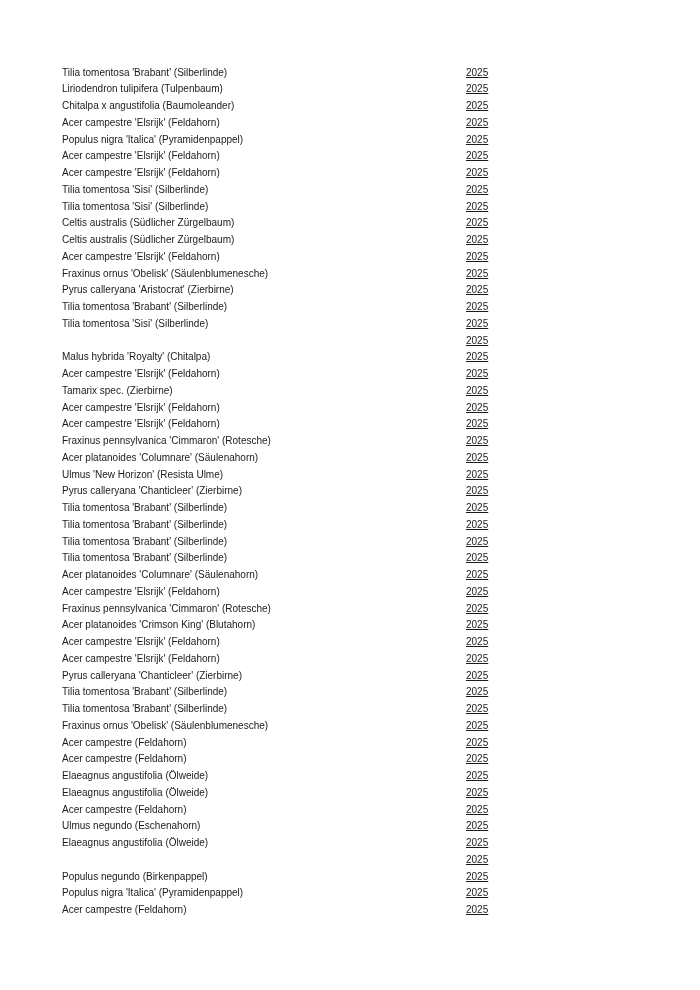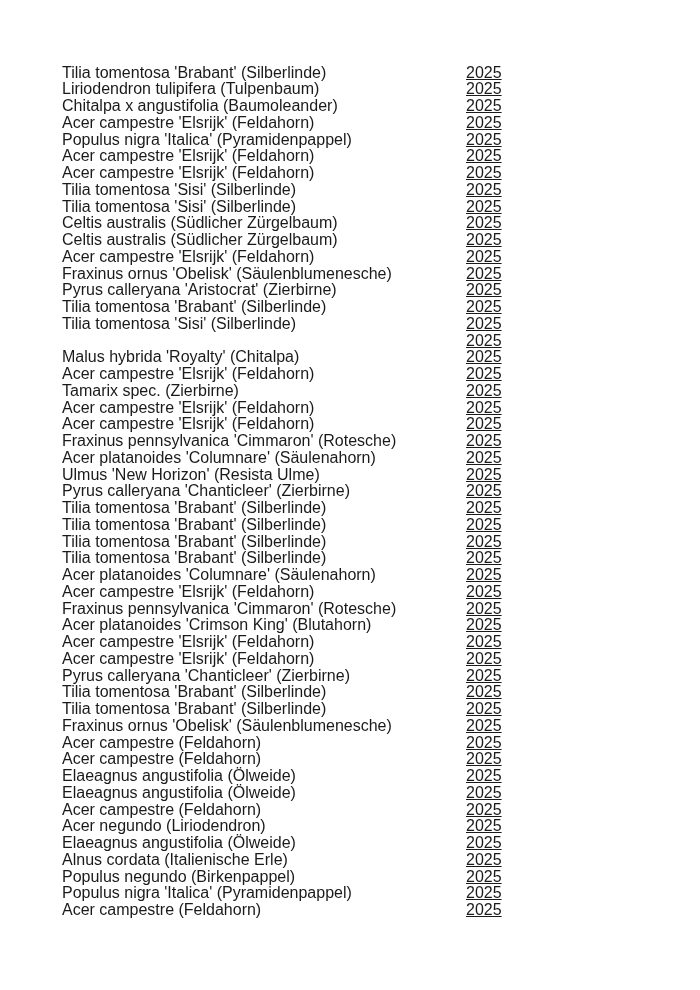--- a/index.html
+++ b/index.html
@@ -18,21 +18,21 @@
   .tree-list {
     position: absolute;
     top: 64.5px;
     left: 62px;
     right: 0;
   }
   .row {
     position: relative;
     height: 16.75px;
     line-height: 16.75px;
-    font-size: 16px;
+    font-size: 10px;
     color: #1a1a1a;
     white-space: nowrap;
   }
   .row .species {
     display: inline-block;
   }
   .row .year {
     position: absolute;
     left: 404px; 
     top: 0;
@@ -262,31 +262,30 @@
     <span class="species">Elaeagnus angustifolia (Ölweide)</span>
     <span class="year">2025</span>
   </div>
 
   <div class="row">
     <span class="species">Acer campestre (Feldahorn)</span>
     <span class="year">2025</span>
   </div>
 
   <div class="row">
-    <span class="species">Acer negundo (Liriodendron)</span>
+    <span class="species">Ulmus negundo (Eschenahorn)</span>
     <span class="year">2025</span>
   </div>
 
   <div class="row">
     <span class="species">Elaeagnus angustifolia (Ölweide)</span>
     <span class="year">2025</span>
   </div>
 
   <div class="row">
-    <span class="species">Alnus cordata (Italienische Erle)</span>
     <span class="year">2025</span>
   </div>
 
   <div class="row">
     <span class="species">Populus negundo (Birkenpappel)</span>
     <span class="year">2025</span>
   </div>
 
   <div class="row">
     <span class="species">Populus nigra 'Italica' (Pyramidenpappel)</span>

